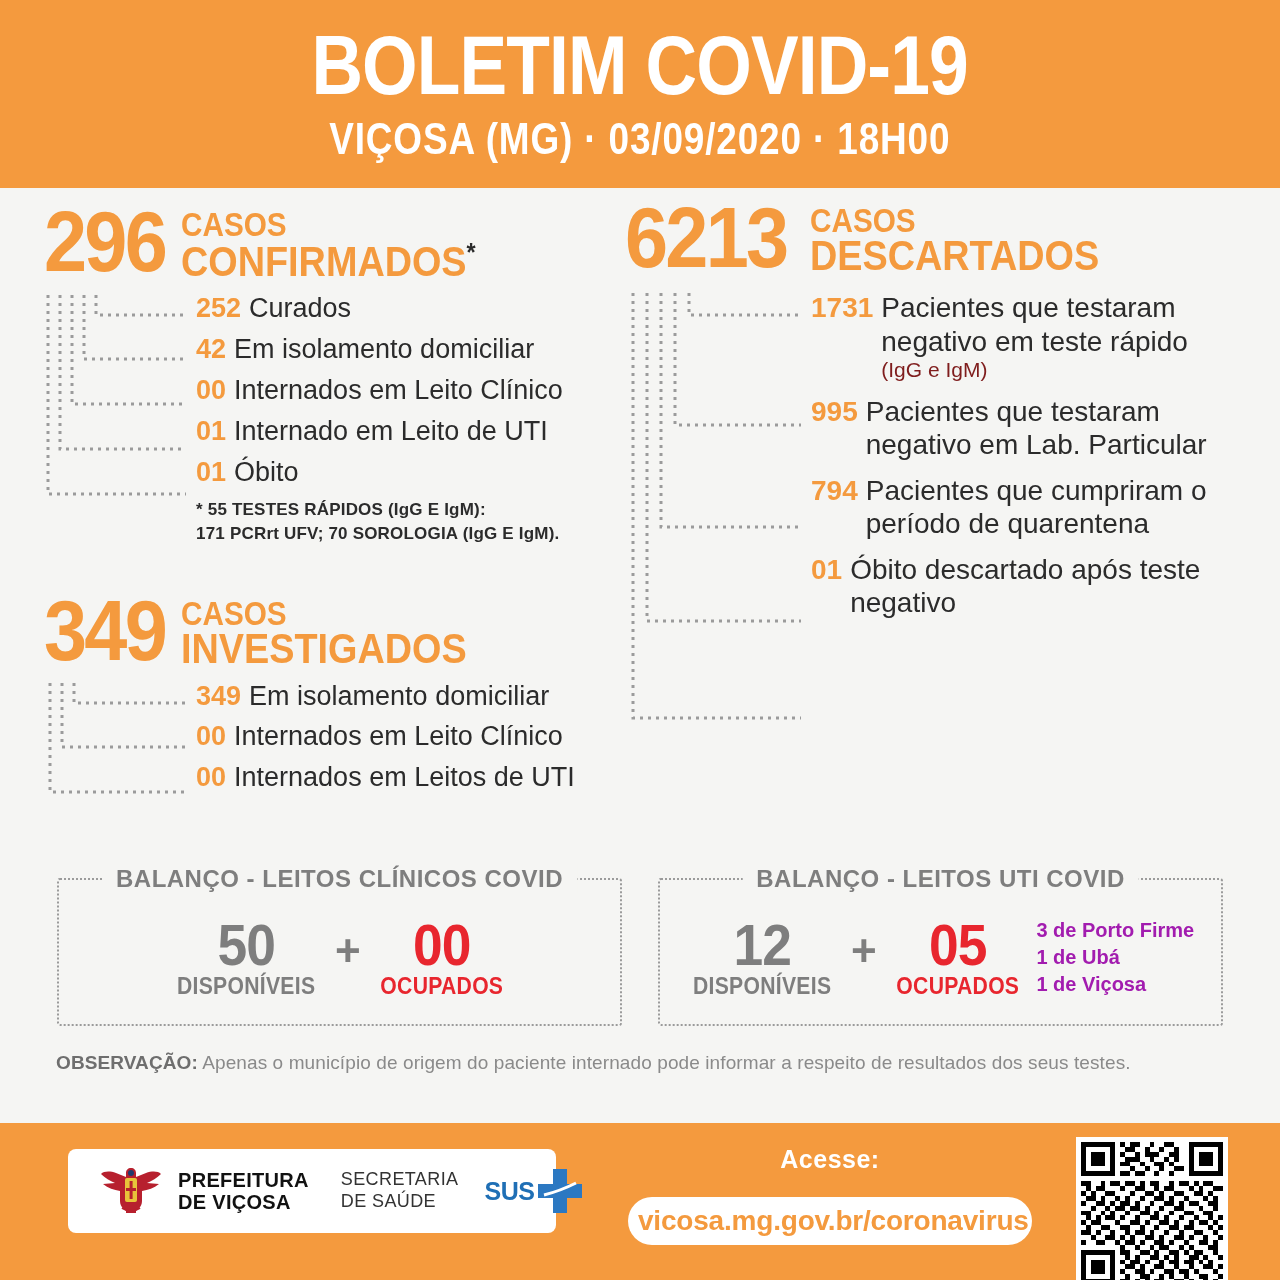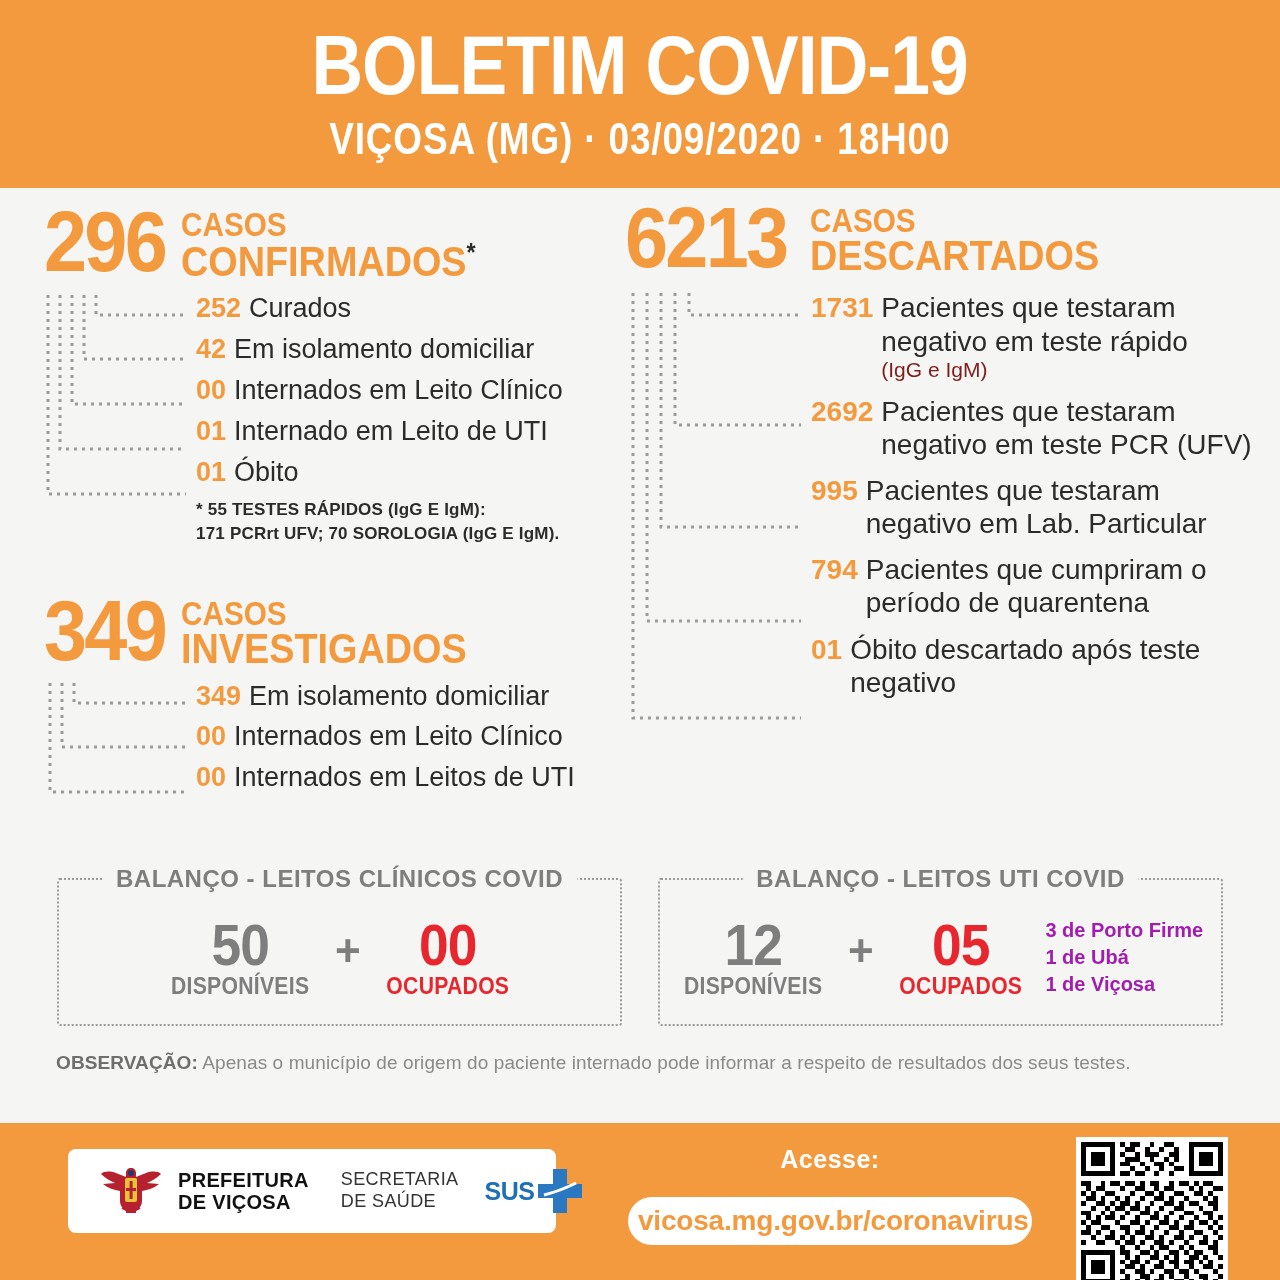--- a/index.html
+++ b/index.html
@@ -142,21 +142,21 @@
     font-weight:bold;
     letter-spacing:0.5px;
     white-space:nowrap;
   }
   .bal-inner{
     display:flex;
     align-items:center;
     justify-content:center;
     height:100%;
     padding-top:14px;
-    gap:18px;
+    gap:12px;
   }
   .bal-cell{ text-align:center; }
   .bal-cell .n{
     font-size:58px;
     font-weight:bold;
     line-height:0.92;
     letter-spacing:-1px;
     transform:scaleX(0.92);
   }
   .bal-cell .l{
@@ -382,24 +382,20 @@
             <path d="M 8,2  L 8,427  L 176,427"></path>
           </g>
         </svg>
         <div class="rows rows-right">
           <div class="row">
             <span class="v">1731</span>
             <span class="t">
               <span>Pacientes que testaram negativo em teste rápido</span>
               <span class="sub-note">(IgG e IgM)</span>
             </span>
-          </div>
-          <div class="row">
-            <span class="v">2692</span>
-            <span class="t">Pacientes que testaram negativo em teste PCR (UFV)</span>
           </div>
           <div class="row">
             <span class="v">995</span>
             <span class="t">Pacientes que testaram negativo em Lab. Particular</span>
           </div>
           <div class="row">
             <span class="v">794</span>
             <span class="t">Pacientes que cumpriram o período de quarentena</span>
           </div>
           <div class="row">

